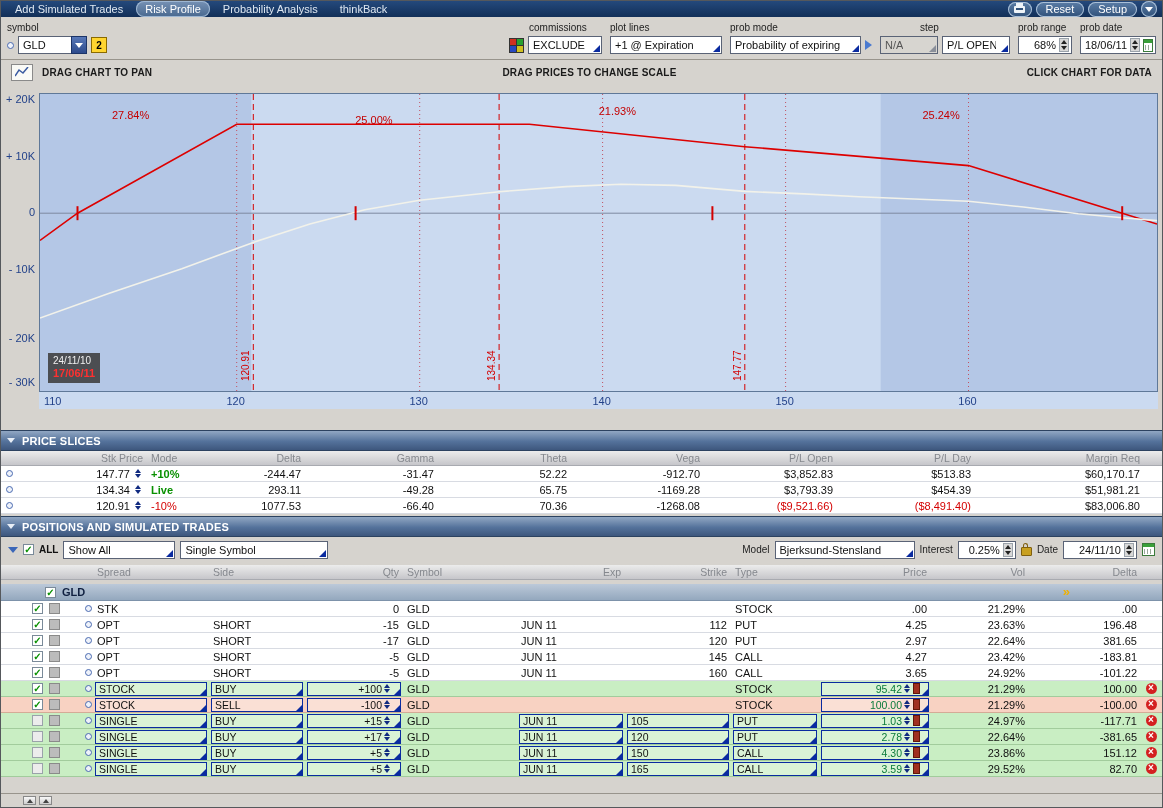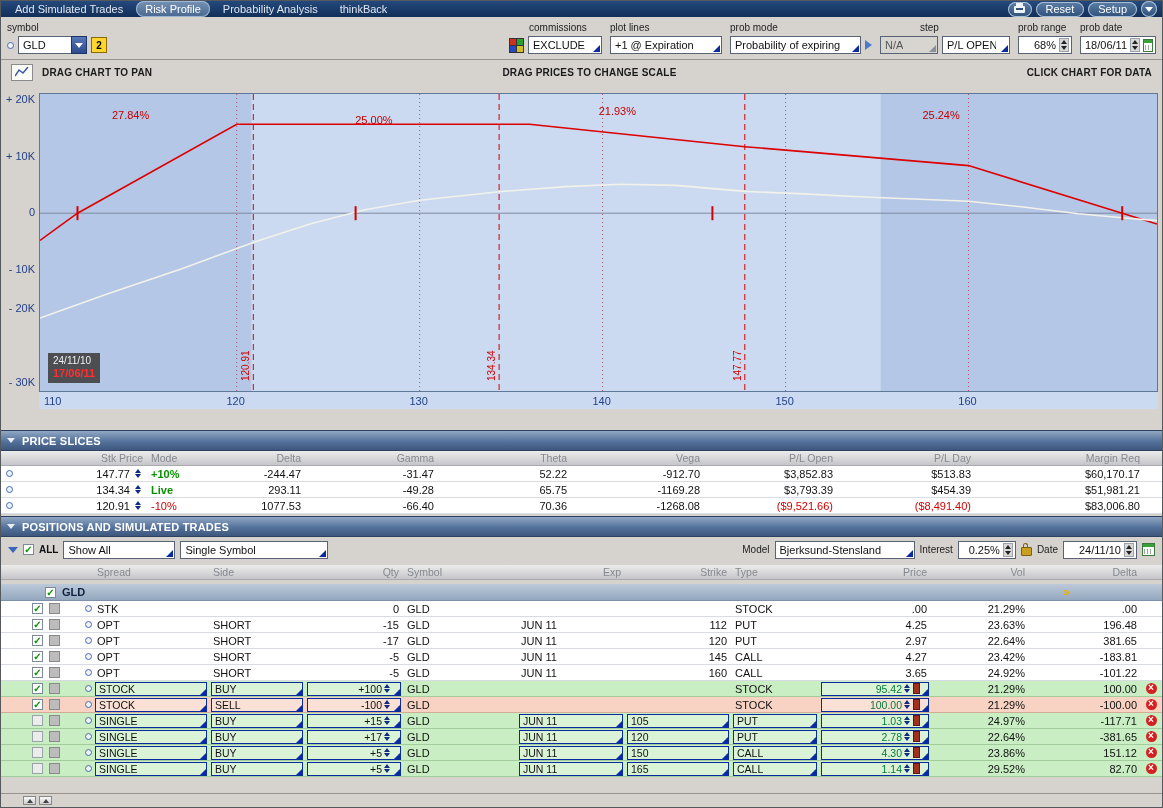--- a/index.html
+++ b/index.html
@@ -266,21 +266,21 @@
           <div class="xlabel" style="left: 366.652px;">130</div>
           <div class="xlabel" style="left: 549.617px;">140</div>
           <div class="xlabel" style="left: 732.581px;">150</div>
           <div class="xlabel" style="left: 915.546px;">160</div>
         </div>
     </div>
   <div class="ylabel" style="top: 8.94566px;">+ 20K</div>
       <div class="ylabel" style="top: 65.571px;">+ 10K</div>
       <div class="ylabel" style="top: 122.196px;">0</div>
       <div class="ylabel" style="top: 178.822px;">- 10K</div>
-      <div class="ylabel" style="top: 218px;">- 20K</div>
+      <div class="ylabel" style="top: 248px;">- 20K</div>
       <div class="ylabel" style="top: 292.072px;">- 30K</div>
     </div>
 
   <div class="sec-bar">
     <i class="sec-tri"></i>
     <span class="sec-title">PRICE SLICES</span>
   </div>
   <div class="tbl-hdr">
       <span class="hc" style="width:16px"></span>
       <span class="hc r" style="width:130px">Stk Price</span>
@@ -868,21 +868,21 @@
             <span class="tc-val">165</span>
           </span>
         </span>
         <span class="pcwrap" style="width:88px">
           <span class="tcombo">
             <span class="tc-val">CALL</span>
           </span>
         </span>
         <span class="pcwrap" style="width:112px">
           <span class="tcombo">
-            <span class="tc-val r g">1.14</span>
+            <span class="tc-val r g">3.59</span>
             <span class="tspin">
               <i class="u"></i>
               <i class="d"></i>
             </span>
             <span class="redtag"></span>
           </span>
         </span>
         <span class="pcell r" style="width:98px">29.52%</span>
         <span class="pcell r" style="width:112px">82.70</span>
         <span class="pcell cc" style="width:20px">

